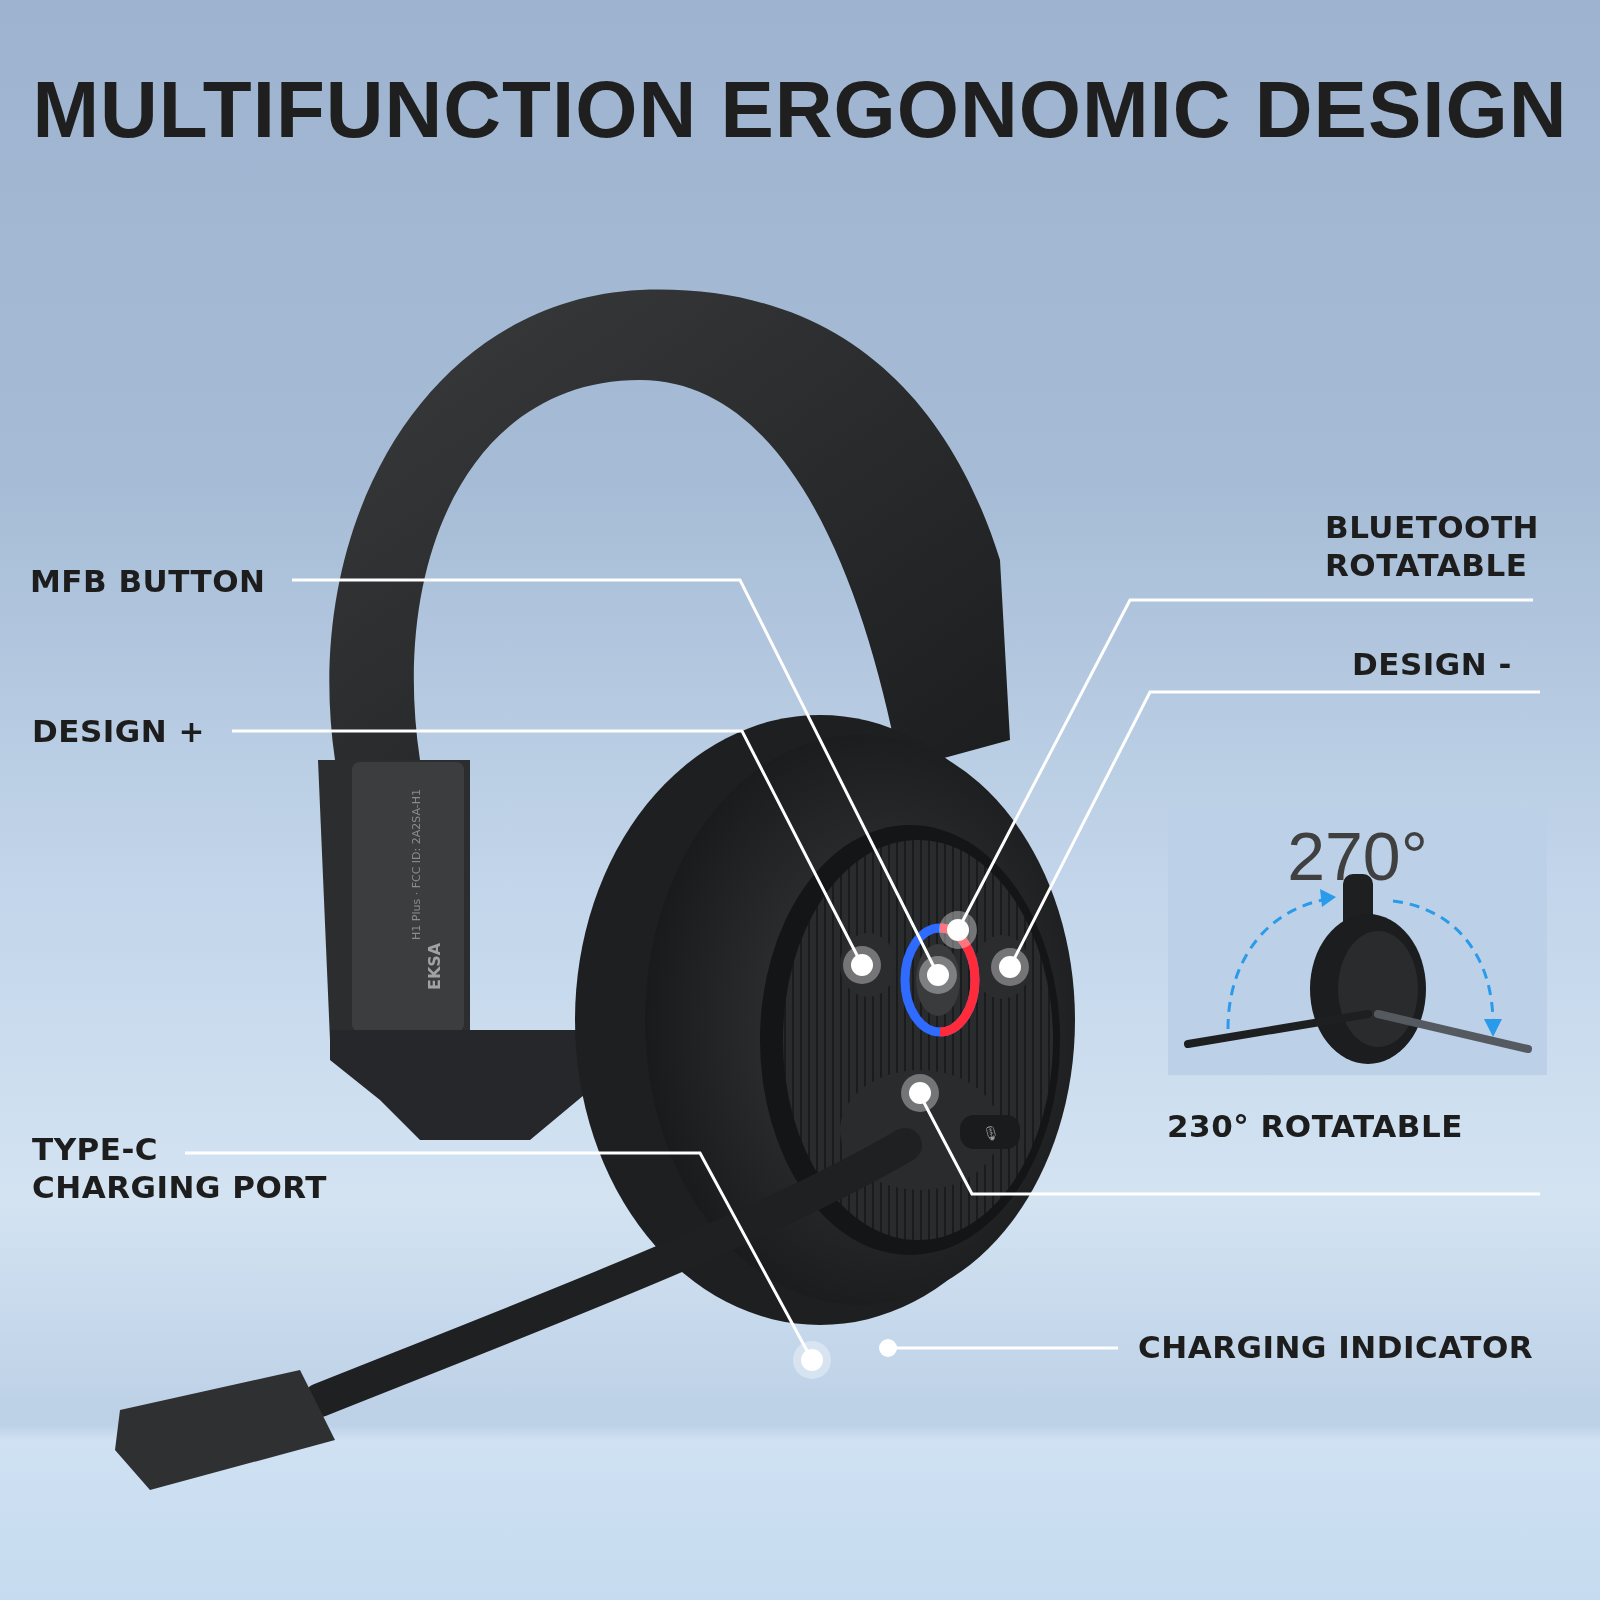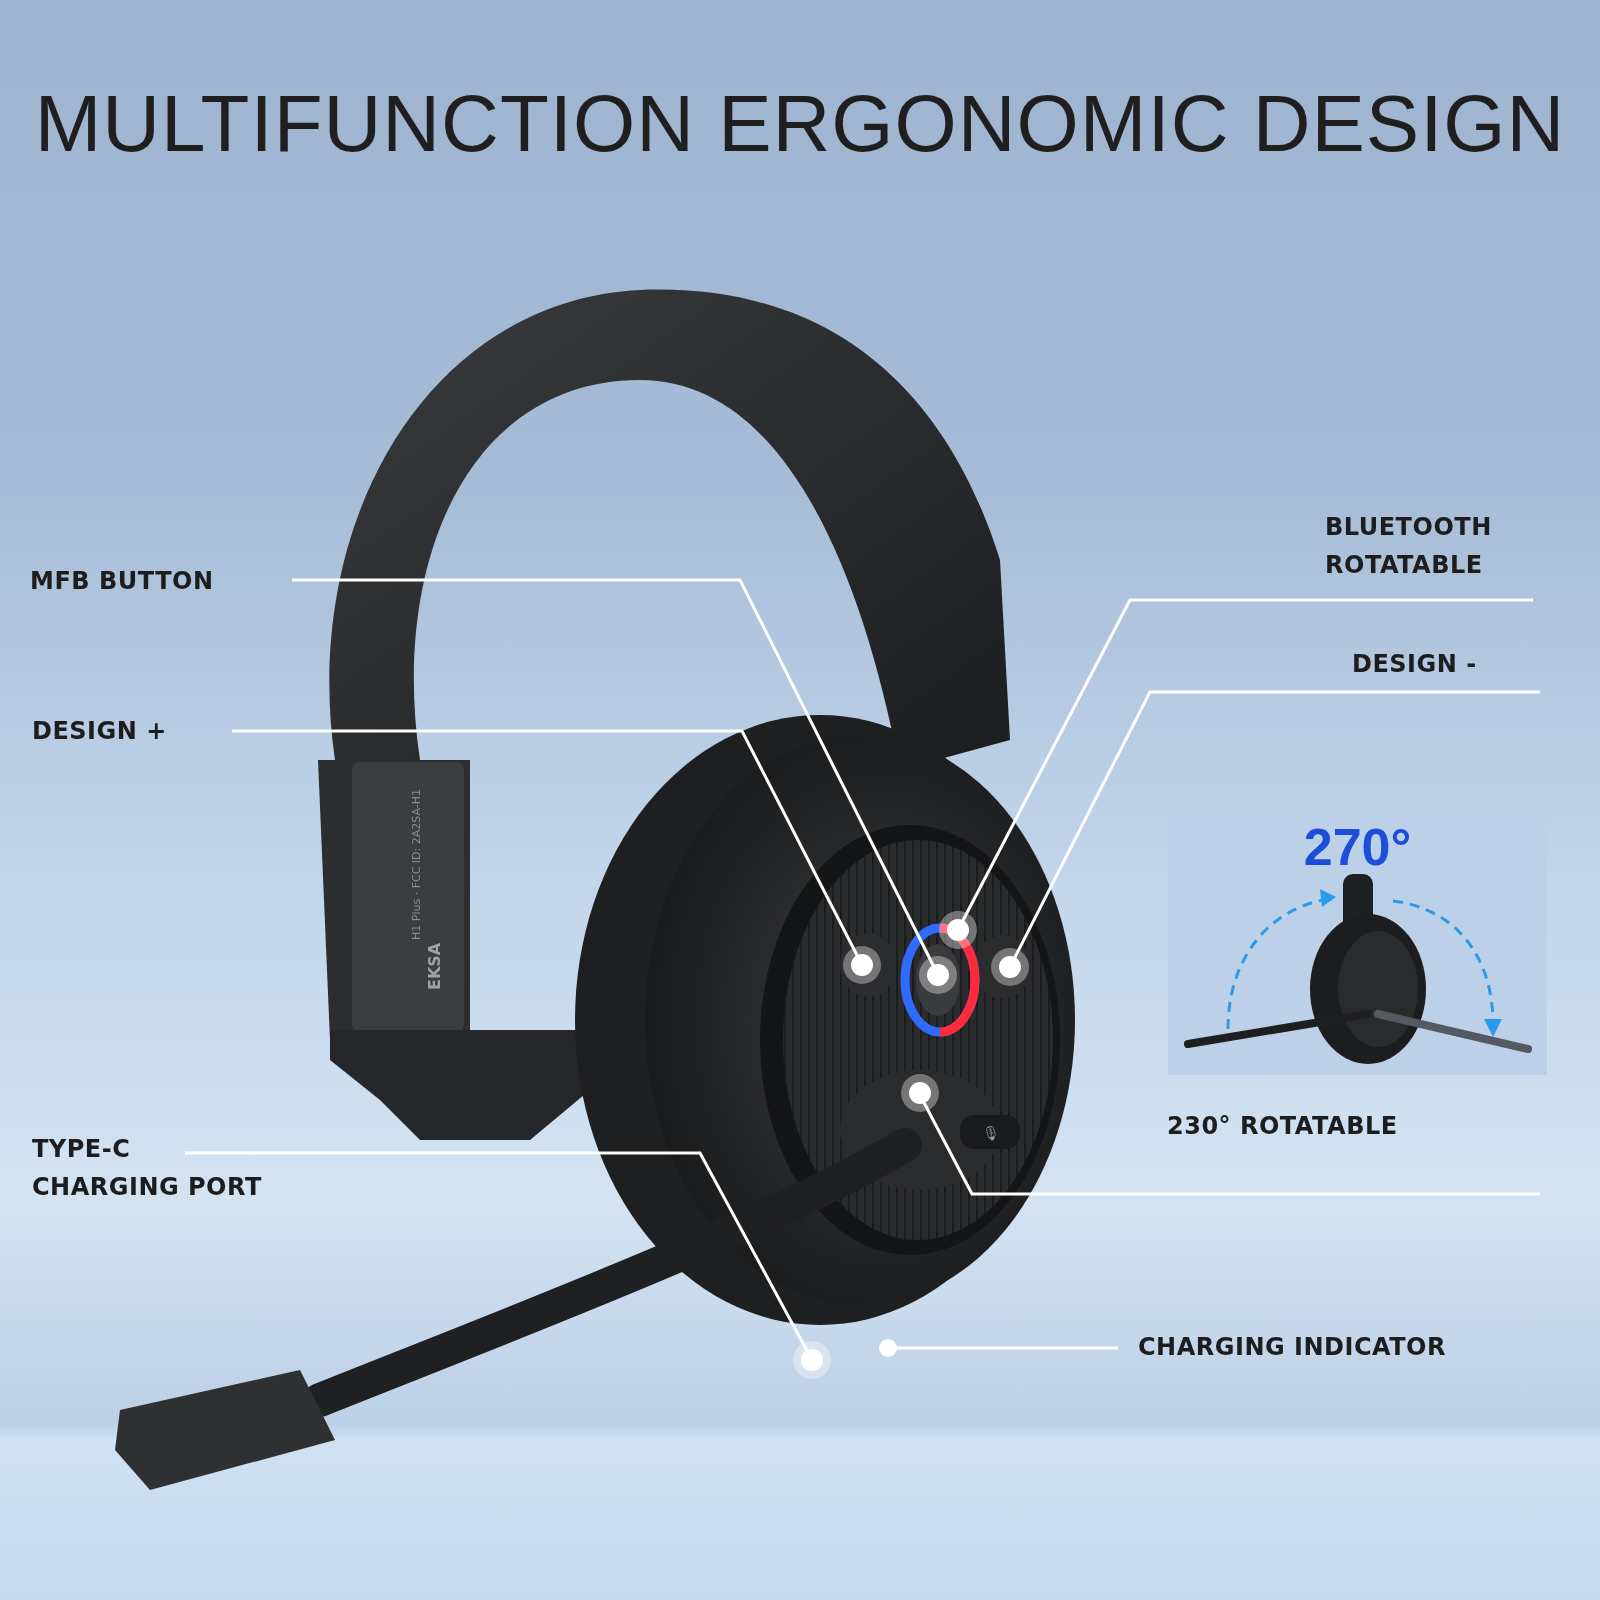--- a/index.html
+++ b/index.html
@@ -1,23 +1,23 @@
 <!DOCTYPE html>
 <html><head>
 <meta charset="utf-8">
 <style>
   html,body{margin:0;padding:0;}
   body{width:1600px;height:1600px;overflow:hidden;position:relative;
     background:linear-gradient(180deg,#9db3cf 0%,#a6bcd6 30%,#c2d5ea 55%,#d3e3f2 75%,#bcd0e6 89%,#cfe1f3 90%,#c6dbef 100%);
     font-family:"Liberation Sans","DejaVu Sans",sans-serif;}
-  .title{position:absolute;left:0;top:78px;width:1600px;text-align:center;font-size:80px;font-weight:normal;color:#1f1f1f;letter-spacing:1px;}
-  .label{position:absolute;font-family:"DejaVu Sans","Liberation Sans",sans-serif;font-weight:bold;font-size:24px;color:#1d1d1d;line-height:38px;letter-spacing:0.5px;}
+  .title{position:absolute;left:0;top:64px;width:1600px;text-align:center;font-size:80px;font-weight:bold;color:#1f1f1f;letter-spacing:1px;}
+  .label{position:absolute;font-family:"DejaVu Sans","Liberation Sans",sans-serif;font-weight:bold;font-size:31px;color:#1d1d1d;line-height:38px;letter-spacing:0.5px;}
   svg.scene{position:absolute;left:0;top:0;}
   .inset{position:absolute;left:1168px;top:809px;width:379px;height:266px;background:#bcd1e8;}
-  .inset-deg{position:absolute;left:0;top:8px;width:379px;text-align:center;font-size:52px;font-weight:bold;color:#1d4ed8;}
+  .inset-deg{position:absolute;left:0;top:8px;width:379px;text-align:center;font-size:68px;font-weight:normal;color:#404040;}
 </style>
 </head>
 <body>
 
 <div class="title">MULTIFUNCTION ERGONOMIC DESIGN</div>
 
 <svg class="scene" width="1600" height="1600" viewBox="0 0 1600 1600">
   <defs>
     <linearGradient id="band" x1="0" y1="0" x2="1" y2="1">
       <stop offset="0" stop-color="#3a3b3d"></stop>

